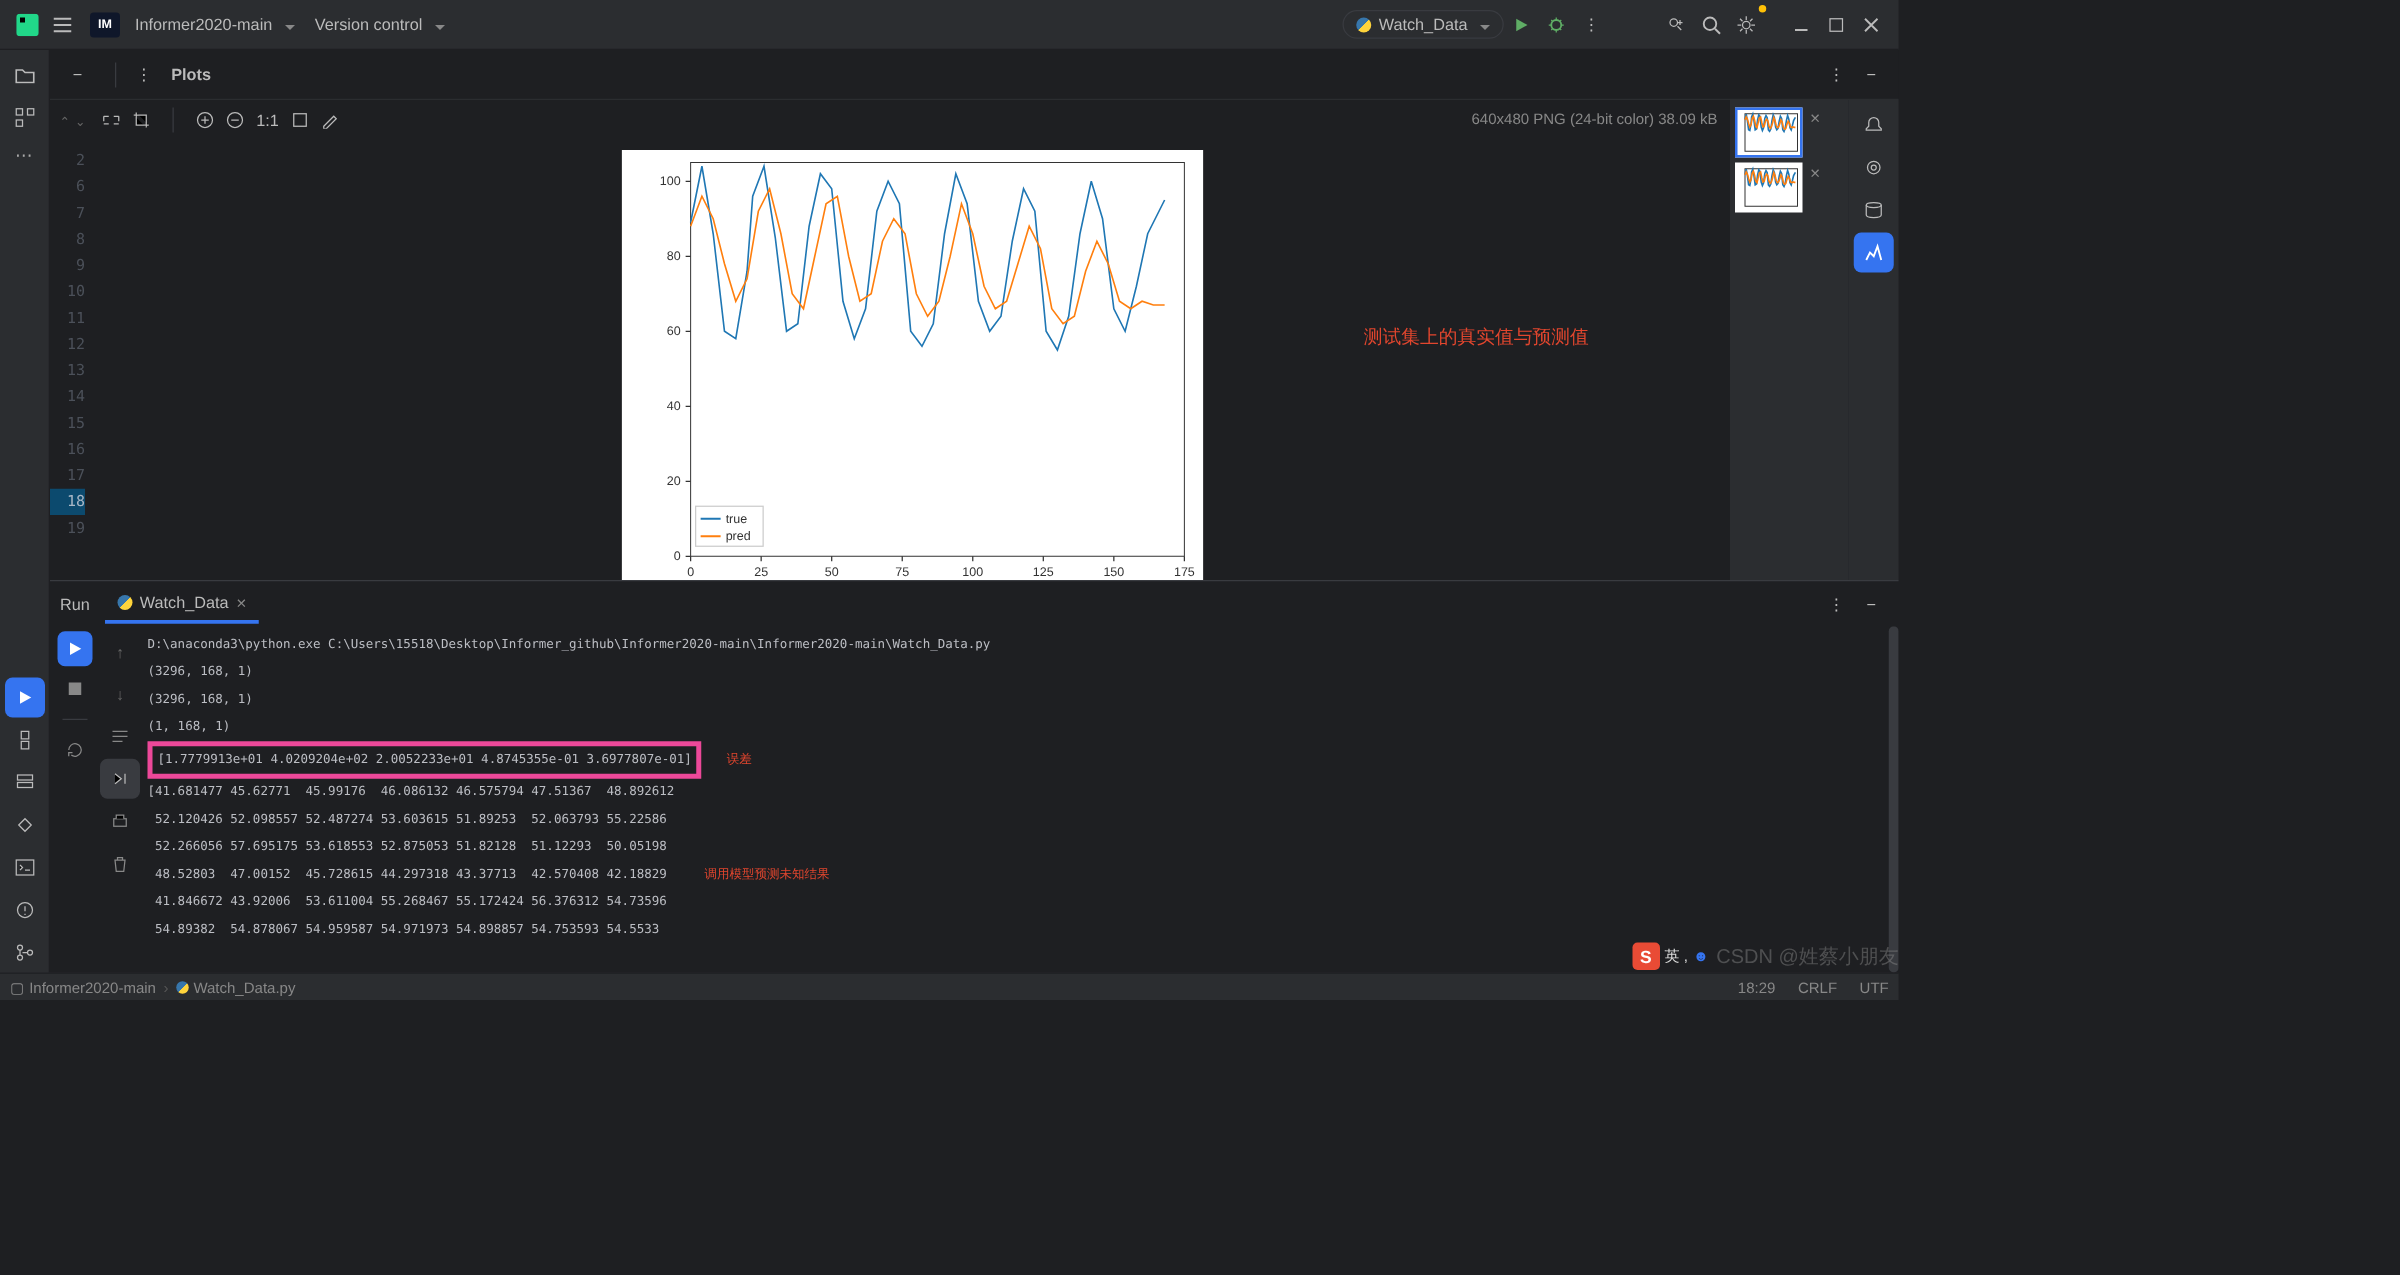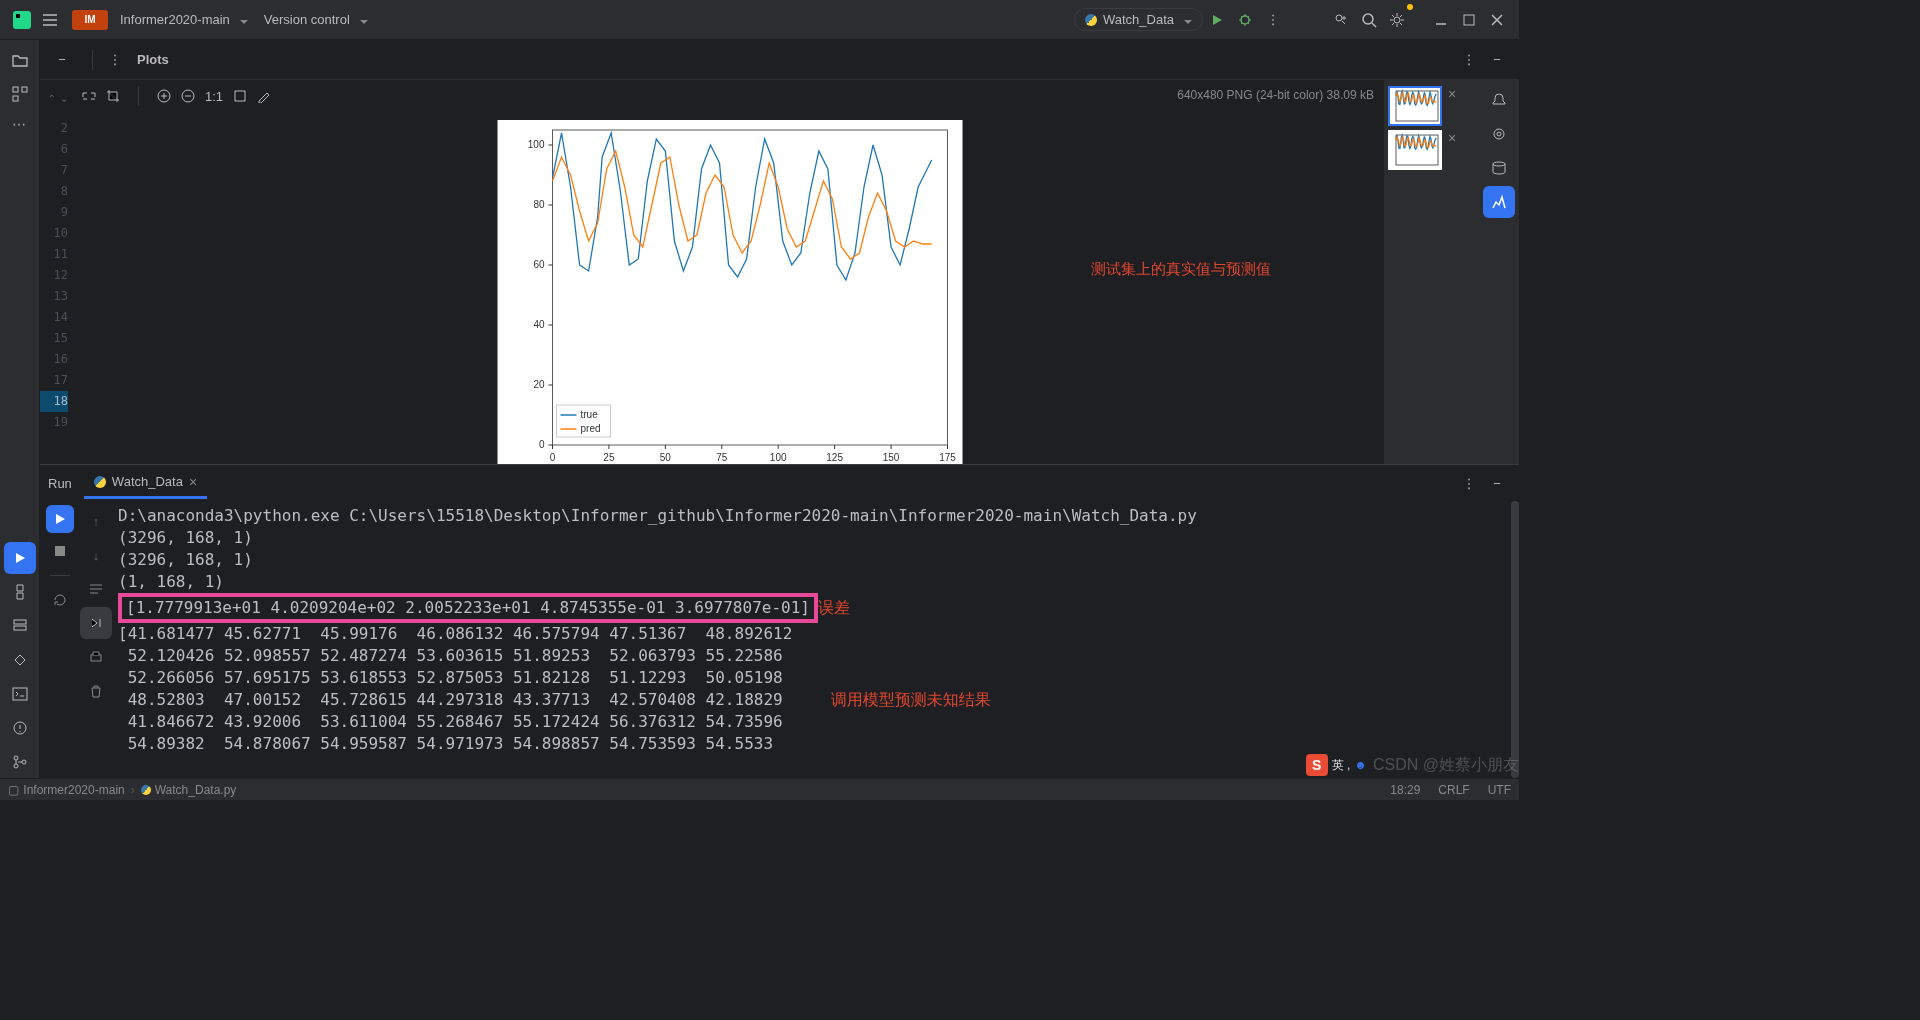--- a/index.html
+++ b/index.html
@@ -1,19 +1,19 @@
 <!DOCTYPE html>
 <html><head>
 <meta charset="utf-8">
 <style>
 * { margin:0; padding:0; box-sizing:border-box; }
 body { width:1519px; height:800px; background:#1e1f22; color:#bbb; font-family:"Segoe UI",sans-serif; font-size:13px; overflow:hidden; position:relative;}
 .top-bar { height:40px; background:#2b2d30; display:flex; align-items:center; padding:0 8px; border-bottom:1px solid #1e1f22;}
 .icon-btn { width:28px; height:28px; display:flex; align-items:center; justify-content:center; border-radius:4px; cursor:pointer; color:#bbb;}
-.proj-badge { width:36px; height:20px; background:#c2410c; color:#fff; font-size:10px; font-weight:bold; display:flex; align-items:center; justify-content:center; border-radius:3px; margin-right:6px;}
+.proj-badge { width:24px; height:20px; background:#0f172a; color:#fff; font-size:10px; font-weight:bold; display:flex; align-items:center; justify-content:center; border-radius:3px; margin-right:6px;}
 .dd { display:flex; align-items:center; padding:4px 8px; border-radius:4px; cursor:pointer; gap:6px;}
 .chev::after { content:""; display:inline-block; width:0; height:0; border-left:4px solid transparent; border-right:4px solid transparent; border-top:4px solid #888; margin-left:4px;}
 .spacer { flex:1;}
 .py-file { display:flex; align-items:center; gap:6px; padding:3px 10px; border:1px solid #393b40; border-radius:14px;}
 .py-dot { width:12px; height:12px; border-radius:50%; background:linear-gradient(135deg,#3776ab 50%,#ffd43b 50%);}
 .run-ic { color:#5FAD65;}
 .bug-ic { color:#5FAD65;}
 .gear-dot { position:relative;}
 .gear-dot::after { content:""; position:absolute; top:-2px; right:-2px; width:6px; height:6px; border-radius:50%; background:#ffc107;}
 
@@ -55,23 +55,23 @@
 .tabs-row { height:36px; display:flex; align-items:center; padding:0 8px;}
 .run-label { margin-right:12px;}
 .tab { display:flex; align-items:center; gap:6px; padding:6px 10px; border-bottom:3px solid #3574F0; cursor:pointer;}
 .tab-close { color:#888; font-size:14px; cursor:pointer;}
 
 .console-wrap { flex:1; display:flex; min-height:0;}
 .console-left { width:40px; display:flex; flex-direction:column; align-items:center; gap:2px; padding-top:4px;}
 .console-left2 { width:32px; display:flex; flex-direction:column; align-items:center; gap:2px; padding-top:4px;}
 .play-btn { width:28px; height:28px; background:#3574F0; border-radius:6px; display:flex; align-items:center; justify-content:center; color:#fff;}
 .stop-btn { color:#888;}
-.console-out { flex:1; font-family:"Consolas",monospace; font-size:16px; line-height:22px; padding:4px 0 0 6px; color:#bcbec4; overflow:hidden; position:relative; white-space:pre;}
+.console-out { flex:1; font-family:"Consolas",monospace; font-size:10px; line-height:22px; padding:4px 0 0 6px; color:#bcbec4; overflow:hidden; position:relative; white-space:pre;}
 .err-box { display:inline-block; border:4px solid #ec4899; padding:0 4px;}
-.err-label { color:#e2462e; font-family:Liberation Serif, serif;}
+.err-label { color:#e2462e; margin-left:20px; font-family:Liberation Serif, serif;}
 .annot-2 { color:#e2462e; font-family:"Microsoft YaHei",sans-serif;}
 
 .status-bar { height:22px; background:#2b2d30; display:flex; align-items:center; padding:0 8px; font-size:12px; color:#888; border-top:1px solid #1e1f22;}
 .status-bar .crumb { display:flex; align-items:center; gap:4px;}
 .status-bar .sep { margin:0 6px; color:#555;}
 .status-right { margin-left:auto; display:flex; align-items:center; gap:18px;}
 
 .ime-bar { position:absolute; right:0; bottom:22px; height:26px; display:flex; align-items:center; background:rgba(0,0,0,0); font-size:12px;}
 .ime-badge { width:22px; height:22px; background:#e94b35; color:#fff; display:flex; align-items:center; justify-content:center; border-radius:4px; font-weight:bold; font-size:14px;}
 .watermark { color:#8a8a8a; opacity:0.45; margin-left:6px; font-size:16px;}

